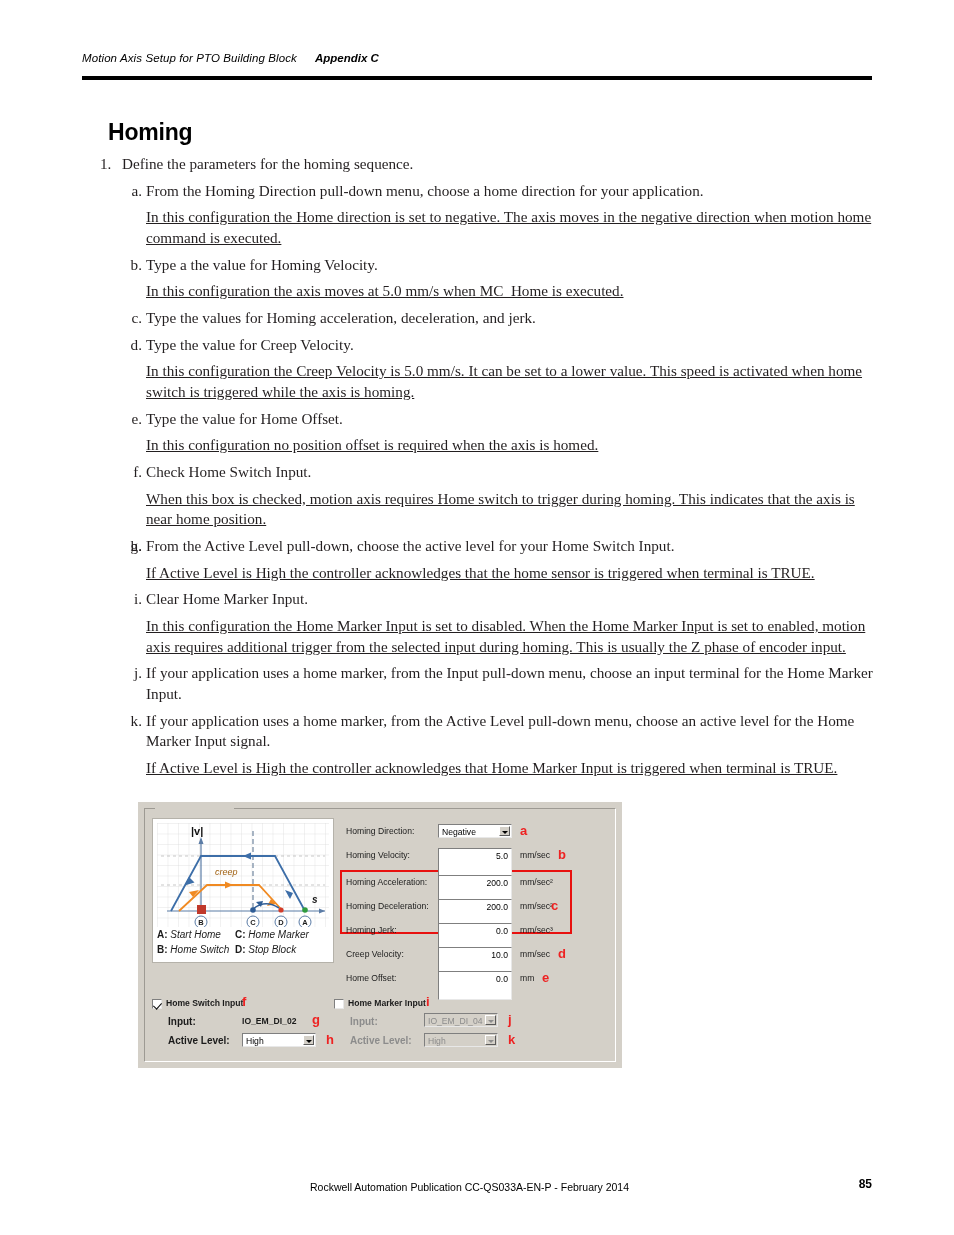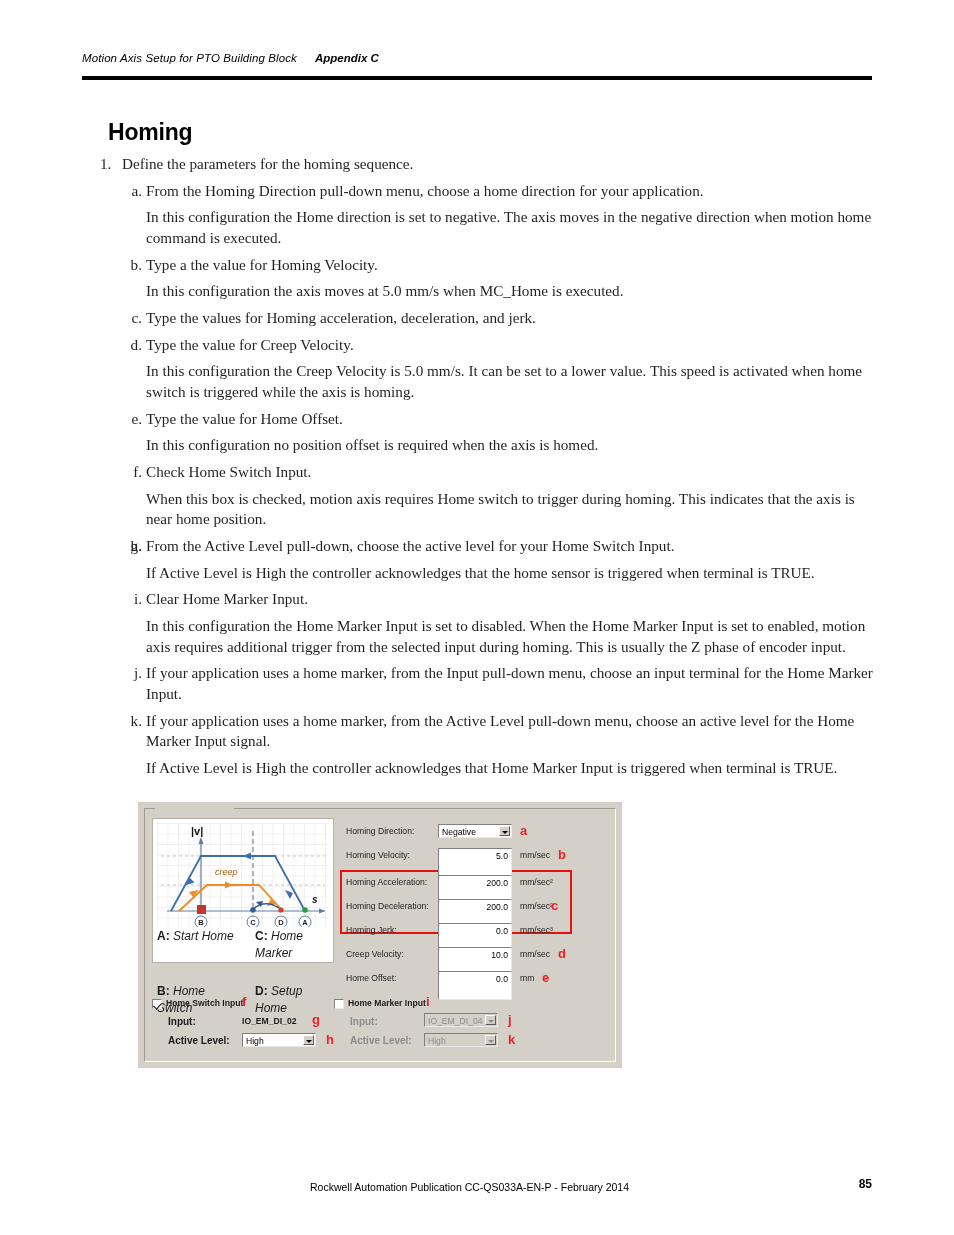--- a/index.html
+++ b/index.html
@@ -45,21 +45,21 @@
 
   
   #content { position: absolute; left: 84px; top: 154px; width: 790px; }
 
   .li1 { position: relative; padding-left: 38px; font-size: 15.2px; line-height: 1.36; margin-bottom: 2px; }
   .li1 > .marker { position: absolute; left: 16px; top: 0; }
 
   .li2 { position: relative; padding-left: 62px; font-size: 15.2px; line-height: 1.36; margin-top: 6px; }
   .li2 > .marker { position: absolute; left: 44px; top: 0; text-align: right; width: 14px; }
 
-  .para { padding-left: 62px; font-size: 15.2px; line-height: 1.36; margin-top: 6px; }
+  .para { padding-left: 62px; font-size: 15.2px; line-height: 1.36; margin-top: 6px; text-decoration: underline; }
 
   
   #figure {
     position: absolute; left: 138px; top: 802px;
     width: 484px; height: 266px;
     background: #d4d0c8;
   }
   .groupbox {
     position: absolute; left: 6px; top: 6px; right: 6px; bottom: 6px;
     border: 1px solid #ffffff;
@@ -75,23 +75,23 @@
 
   
   #chart-panel {
     position: absolute; left: 14px; top: 16px; width: 182px; height: 145px;
     background: #ffffff;
     border: 1px solid #b5b2aa;
     padding: 4px;
   }
   #chart-svg { display:block; }
   #chart-legend {
-    font-family: "Liberation Sans", sans-serif; font-size: 12px;
+    font-family: "Liberation Sans", sans-serif; font-size: 10px;
     color: #1b1b1b; margin-top: 1px; line-height: 1.45;
-    display: grid; grid-template-columns: 78px auto; gap: 20px;
+    display: grid; grid-template-columns: 78px auto;
   }
   #chart-legend b { font-weight: bold; }
   #chart-legend i { font-style: italic; }
 
   
   .field-row {
     position: absolute; height: 15px;
     font-family: "Liberation Sans", sans-serif; font-size: 8.6px; color: #1b1b1b;
   }
   .field-label { position: absolute; left: 0; top: 2px; white-space: nowrap; }
@@ -319,21 +319,21 @@
       <div>
         <b>C:</b>
         <i>Home Marker</i>
       </div>
       <div>
         <b>B:</b>
         <i>Home Switch</i>
       </div>
       <div>
         <b>D:</b>
-        <i>Setup Home</i>
+        <i>Stop Block</i>
       </div>
     </div>
   </div>
 
   <div id="accel-box" style="left:202px; top:68px; width:232px; height:64px;"></div>
 
   <div class="field-row" style="left:208px; top:22px; width:220px;">
     <span class="field-label">Homing Direction:</span>
     <div class="field-select">
       <span>Negative</span>

